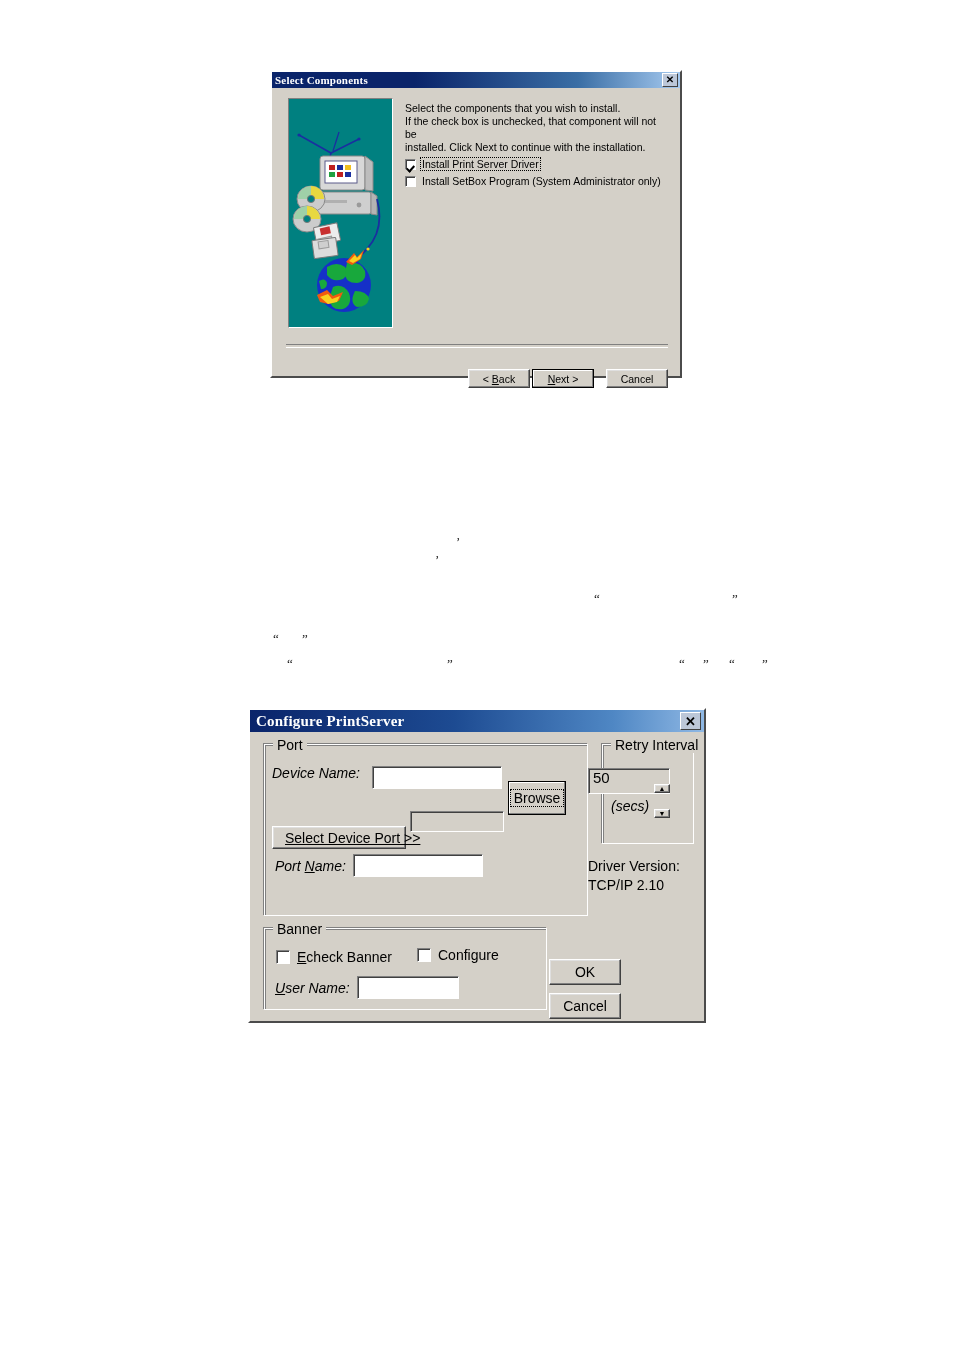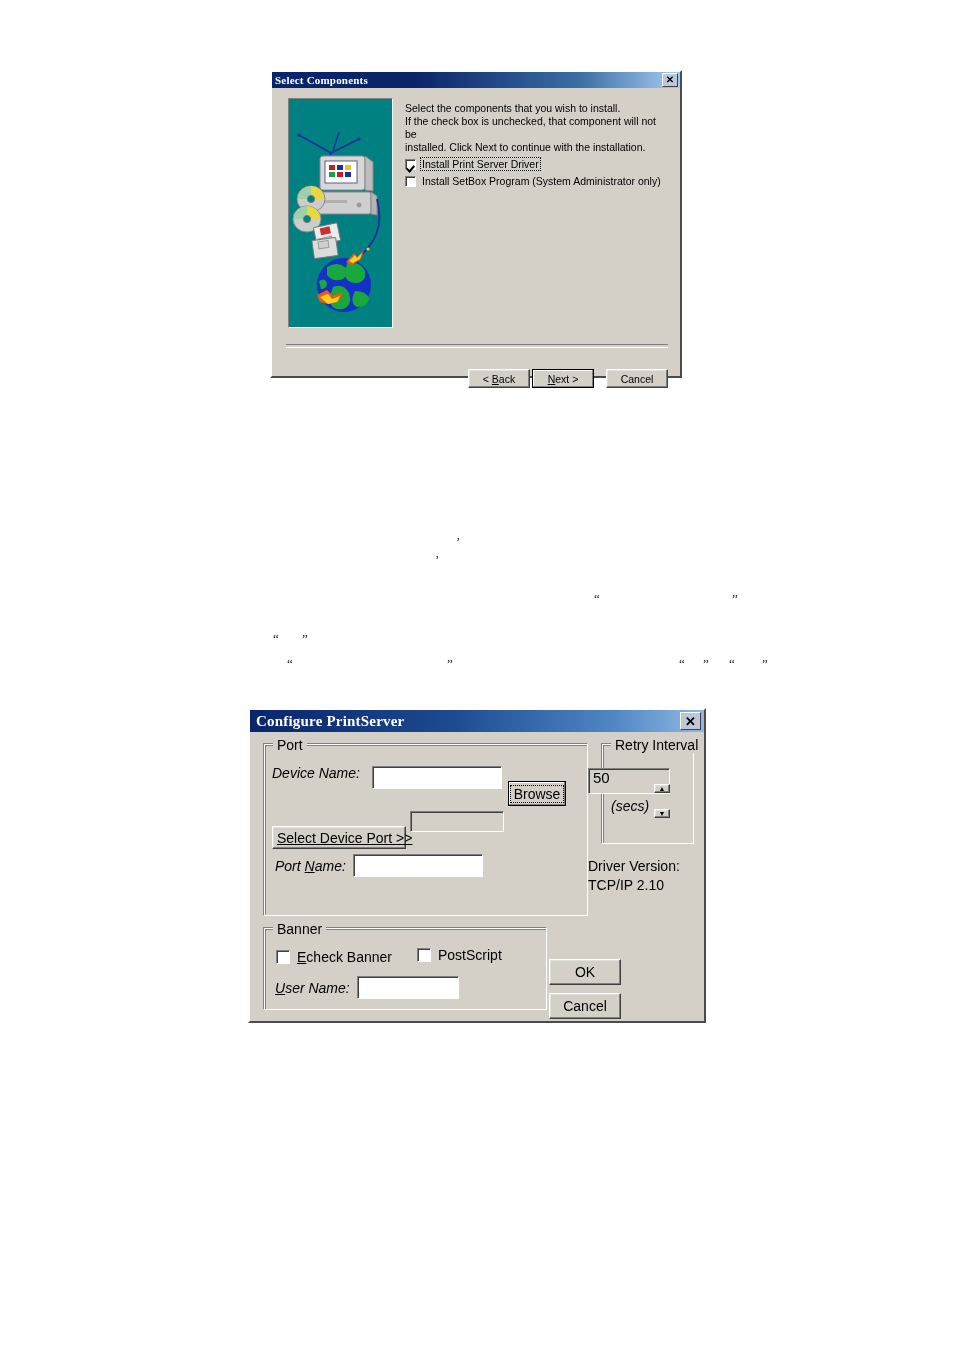--- a/index.html
+++ b/index.html
@@ -215,31 +215,31 @@
 
   #grp-port  { left: 14px;  top: 34px;  width: 324px; height: 172px; }
   #grp-retry { left: 352px; top: 34px;  width: 92px;  height: 100px; }
   #grp-banner{ left: 14px;  top: 218px; width: 283px; height: 82px; }
 
   .lbl { position: absolute; white-space: nowrap; font-style: italic; }
 
   #lbl-device { left: 272px; top: 765px; }
   #inp-device { position: absolute; left: 372px; top: 766px; width: 130px; height: 23px; }
   #btn-browse {
-    position: absolute; left: 508px; top: 765px; width: 58px; height: 25px;
+    position: absolute; left: 508px; top: 765px; width: 58px; height: 34px;
     font-size: 14px;
     border: 1px solid #000000;
     box-shadow: inset -1px -1px 0 #808080, inset 1px 1px 0 #ffffff,
                 inset -2px -2px 0 #d4d0c8, inset 2px 2px 0 #d4d0c8;
   }
   #btn-browse .inner { outline: 1px dotted #000; padding: 0 3px; }
 
   #btn-selectport {
     position: absolute; left: 272px; top: 810px; width: 134px; height: 23px;
-    font-size: 14px; justify-content: flex-start; padding-left: 4px;
+    font-size: 14px; justify-content: flex-start; padding-left: 12px;
   }
   #inp-port-result { position: absolute; left: 410px; top: 811px; width: 94px; height: 21px; }
 
   #lbl-portname { left: 275px; top: 858px; }
   #inp-portname { position: absolute; left: 353px; top: 854px; width: 130px; height: 23px; }
 
   #lbl-driver-version {
     position: absolute; left: 588px; top: 857px;
     line-height: 19px; white-space: nowrap;
   }
@@ -426,21 +426,21 @@
   <div>TCP/IP  2.10</div>
 </div>
 
 <div id="chk-banner-row">
   <span class="cbox"></span>
   <span style="font-size:14px;white-space:nowrap;"><span class="u">E</span><span>check Banner</span></span>
 </div>
 
 <div id="chk-ps-row">
   <span class="cbox"></span>
-  <span style="font-size:14px;white-space:nowrap;">PostScript</span>
+  <span style="font-size:14px;white-space:nowrap;">Configure</span>
 </div>
 
 <span class="lbl" id="lbl-username" style="font-size:14px;">
   <span class="u">U</span><span>ser Name:</span>
 </span>
 <div class="field" id="inp-username"></div>
 
 <div class="btn" id="btn-ok">OK</div>
 <div class="btn" id="btn-cancel2">Cancel</div>
 

